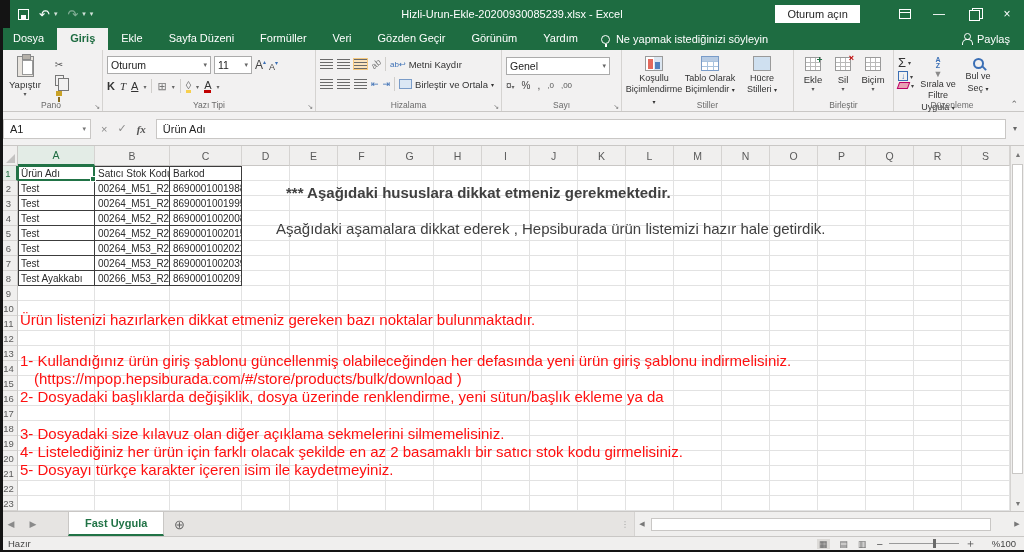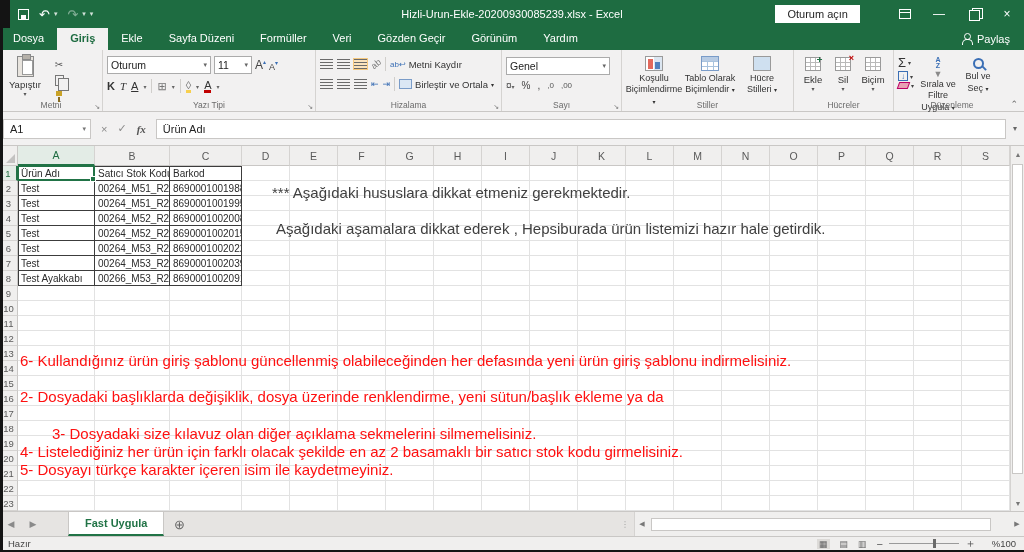--- a/index.html
+++ b/index.html
@@ -209,20 +209,24 @@
         <span class="rtab">Dosya</span>
         <span class="rtab active">Giriş</span>
         <span class="rtab">Ekle</span>
         <span class="rtab">Sayfa Düzeni</span>
         <span class="rtab">Formüller</span>
         <span class="rtab">Veri</span>
         <span class="rtab">Gözden Geçir</span>
         <span class="rtab">Görünüm</span>
         <span class="rtab">Yardım</span>
       </span>
+    <div class="tellme">
+      <span class="icon-bulb"></span>
+      <span>Ne yapmak istediğinizi söyleyin</span>
+    </div>
     <div class="share">
       <span class="icon-person"></span>
       <span>Paylaş</span>
     </div>
   </div>
 
   <div class="ribbon">
 
     <div class="rgroup" style="width:103px">
       <div class="bigbtn">
@@ -232,21 +236,21 @@
       </div>
       <div class="smallcol">
         <span class="sbtn">✂</span>
         <span class="sbtn">
             <span class="icon-copy"></span>
           </span>
         <span class="sbtn">
             <span class="icon-painter"></span>
           </span>
       </div>
-      <div class="rg-label"><span>Metni</span></div>
+      <div class="rg-label"><span>Pano</span></div>
       <span class="launcher">↘</span>
     </div>
 
     <div class="rgroup fontgrp" style="width:213px">
       <div class="row1">
         <span class="combo" style="width:104px">
             <span>Oturum</span>
             <span class="dd">▾</span>
           </span>
         <span class="combo" style="width:38px">
@@ -353,21 +357,21 @@
             <span class="ov r">×</span>
           </span>
         <span>Sil</span>
         <span class="dd" style="font-size:6px;color:#555">▾</span>
       </div>
       <div class="cellbtn">
         <span class="icon-grid"></span>
         <span>Biçim</span>
         <span class="dd" style="font-size:6px;color:#555">▾</span>
       </div>
-      <div class="rg-label"><span>Hücreler</span></div>
+      <div class="rg-label"><span>Birleştir</span></div>
     </div>
 
     <div class="rgroup" style="width:116px;border-right:none">
       <div class="editcol">
         <span class="ebtn">
             <span class="sigma">Σ</span>
             <span class="dd" style="font-size:6px">▾</span>
           </span>
         <span class="ebtn">
             <span class="icon-fill">↓</span>
@@ -500,25 +504,27 @@
         <div class="tcell" style="left: 77px; top: 75px; width: 75px;">00264_M53_R26</div>
         <div class="tcell" style="left: 152px; top: 75px; width: 72px;">8690001002022</div>
         <div class="tcell" style="left: 0px; top: 90px; width: 77px;">Test</div>
         <div class="tcell" style="left: 77px; top: 90px; width: 75px;">00264_M53_R25</div>
         <div class="tcell" style="left: 152px; top: 90px; width: 72px;">8690001002039</div>
         <div class="tcell" style="left: 0px; top: 105px; width: 77px;">Test Ayakkabı</div>
         <div class="tcell" style="left: 77px; top: 105px; width: 75px;">00266_M53_R26</div>
         <div class="tcell" style="left: 152px; top: 105px; width: 72px;">8690001002091</div>
         <div class="rangebox" style="left: 0px; top: 0px; width: 224px; height: 120px;"></div>
         <div class="selbox" style="left: -1px; top: -1px; width: 78px; height: 16px;"></div>
-        <div class="note black" style="left: 254px; top: 18px;">*** Aşağıdaki hususlara dikkat etmeniz gerekmektedir.</div>
+        <div class="note black" style="left: 268px; top: 18px; font-weight: bold;">*** Aşağıdaki hususlara dikkat etmeniz gerekmektedir.</div>
         <div class="note black" style="left: 258px; top: 54px;">Aşağıdaki aşamalara dikkat ederek , Hepsiburada ürün listemizi hazır hale getirdik.</div>
-        <div class="note red" style="left: 2px; top: 186px;">6- Kullandığınız ürün giriş şablonu güncellenmiş olabileceğinden her defasında yeni ürün giriş şablonu indirmelisiniz.</div>
+        <div class="note red" style="left: 2px; top: 145px;">Ürün listenizi hazırlarken dikkat etmeniz gereken bazı noktalar bulunmaktadır.</div>
+        <div class="note red" style="left: 2px; top: 186px;">1- Kullandığınız ürün giriş şablonu güncellenmiş olabileceğinden her defasında yeni ürün giriş şablonu indirmelisiniz.</div>
+        <div class="note red" style="left: 16px; top: 204px;">(https://mpop.hepsiburada.com/#/store/products/bulk/download )</div>
         <div class="note red" style="left: 2px; top: 222px;">2- Dosyadaki başlıklarda değişiklik, dosya üzerinde renklendirme, yeni sütun/başlık ekleme ya da</div>
-        <div class="note red" style="left: 2px; top: 259px; margin-left: 32px;">3- Dosyadaki size kılavuz olan diğer açıklama sekmelerini silmemelisiniz.</div>
+        <div class="note red" style="left: 2px; top: 259px;">3- Dosyadaki size kılavuz olan diğer açıklama sekmelerini silmemelisiniz.</div>
         <div class="note red" style="left: 2px; top: 277px;">4- Listelediğiniz her ürün için farklı olacak şekilde en az 2 basamaklı bir satıcı stok kodu girmelisiniz.</div>
         <div class="note red" style="left: 2px; top: 295px;">5- Dosyayı türkçe karakter içeren isim ile kaydetmeyiniz.</div>
       </div>
   </div>
 
   <div class="vscroll">
     <span class="arr" style="top:0">▲</span>
     <span class="thumb"></span>
     <span class="arr" style="bottom:0">▼</span>
   </div>

